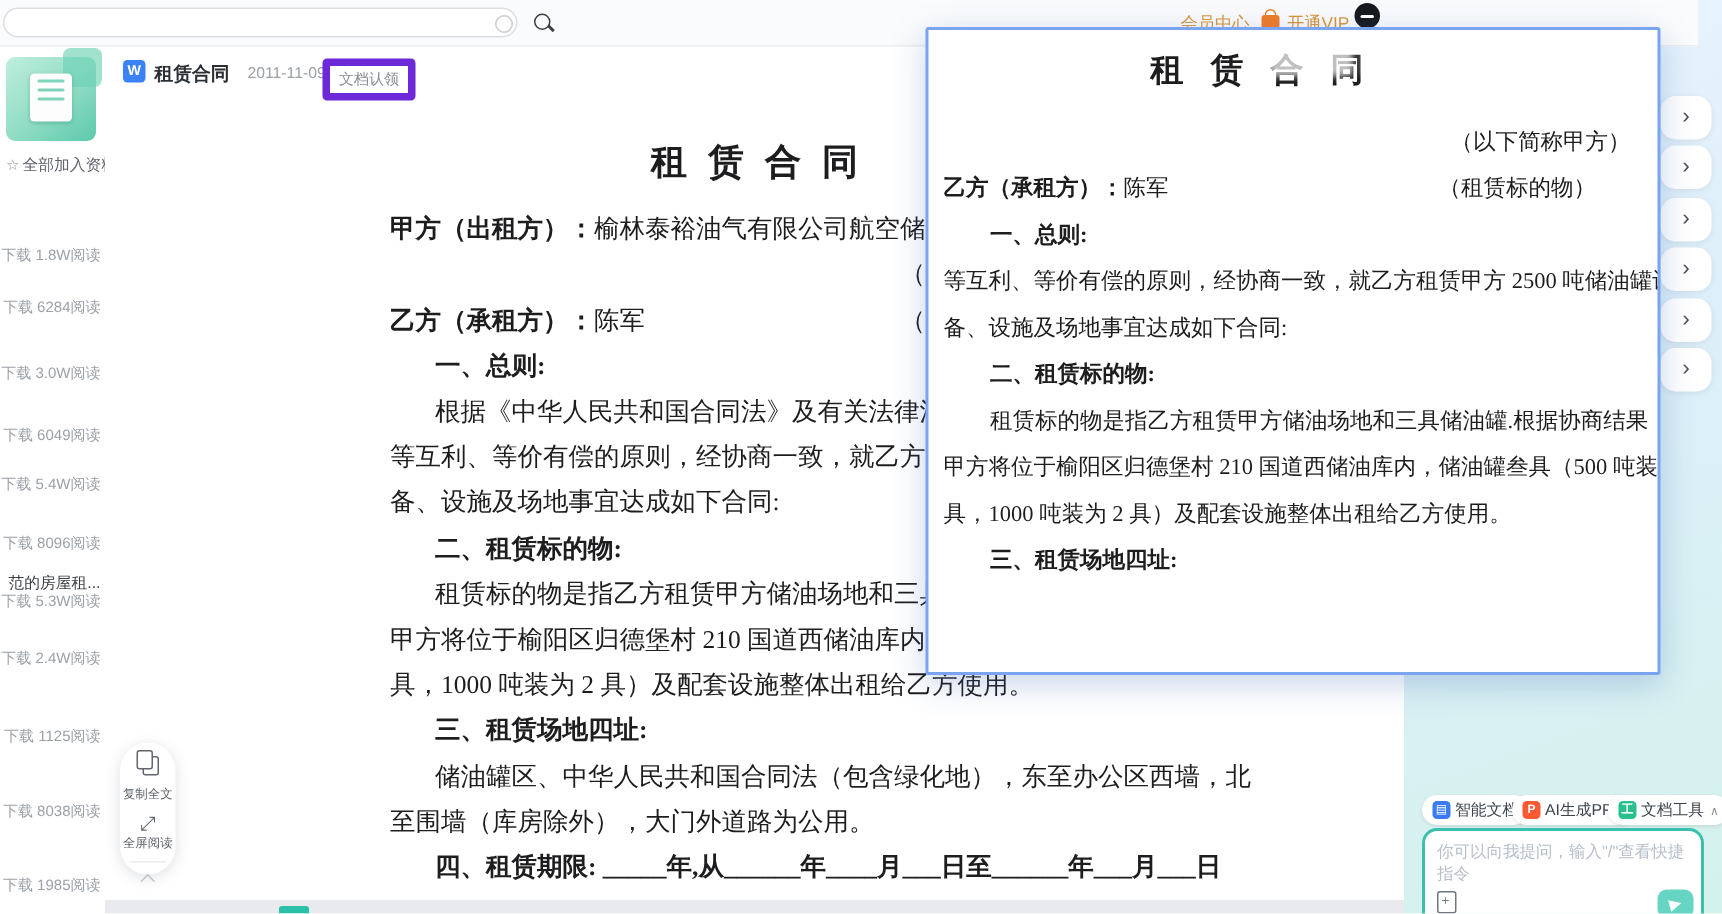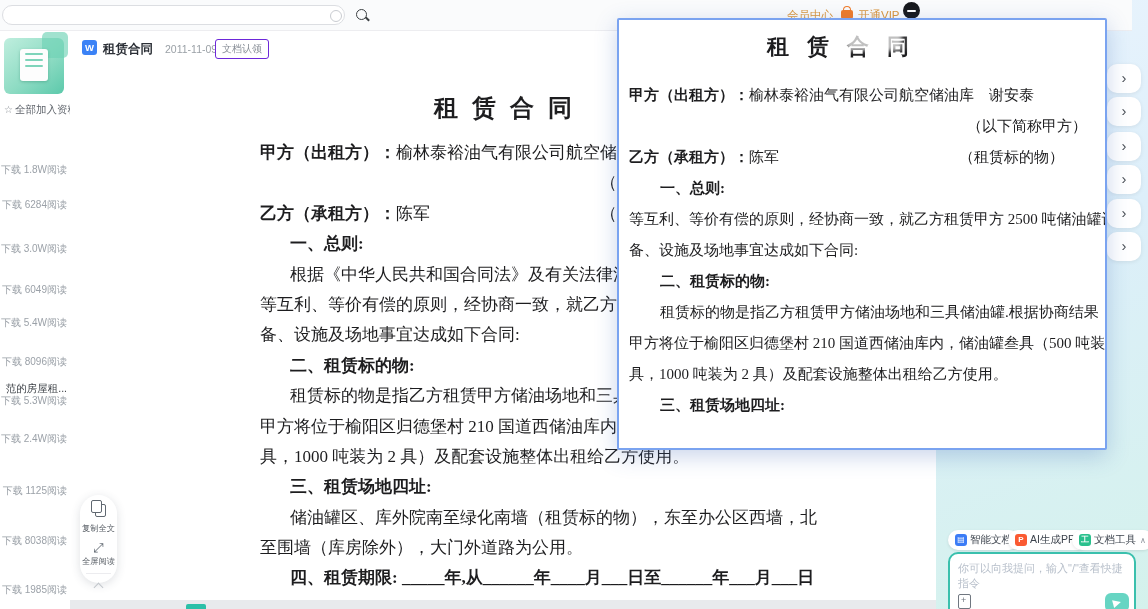--- a/index.html
+++ b/index.html
@@ -29,21 +29,21 @@
   .thumb-card i{display:block;height:2px;background:#7ed4ba;margin:4px 5px 0 5px;border-radius:1px;}
   .add-all{position:absolute;left:4px;top:73px;font-size:10.5px;color:#5f646b;white-space:nowrap;}
   .add-all .star{color:#8b9096;font-size:10px;margin-right:2px;}
   .sb-title{position:absolute;right:3px;font-size:10.5px;color:#3c4046;white-space:nowrap;}
   .sb-stats{position:absolute;right:3px;font-size:10px;color:#9ba1a8;white-space:nowrap;}
   
   .main-doc{position:absolute;left:70px;top:30px;width:866px;height:570px;background:#fff;z-index:1;}
   .w-icon{position:absolute;left:12px;top:10px;width:15px;height:15px;background:#3b82f6;border-radius:3px;color:#fff;font-size:9.5px;font-weight:bold;text-align:center;line-height:15px;}
   .dh-title{position:absolute;left:33px;top:11px;font-size:12.5px;font-weight:bold;color:#2b2f36;}
   .dh-date{position:absolute;left:95px;top:13px;font-size:10.5px;color:#9aa0a6;}
-  .dh-badge{position:absolute;left:145px;top:9px;font-size:10px;color:#878d96;border:1px solid #6d28d9;border-radius:3px;padding:2px 6px;background:#fff;}
+  .dh-badge{position:absolute;left:145px;top:9px;font-size:10px;color:#878d96;border:5px solid #6d28d9;border-radius:3px;padding:2px 6px;background:#fff;}
   .doc-serif{font-family:"Liberation Serif","DejaVu Serif",serif;color:#1d1d1f;}
   .page-title{position:absolute;left:180px;top:62px;width:520px;text-align:center;font-size:24px;font-weight:bold;letter-spacing:14px;}
   .doc-lines{position:absolute;left:190px;top:108px;width:600px;font-size:17px;}
   .doc-lines .line{position:relative;height:30.4px;line-height:30.4px;white-space:nowrap;}
   .doc-lines .ind,.doc-lines .h{padding-left:30px;}
   .doc-lines .abs{position:absolute;top:0;}
   
   .float-tools{position:absolute;left:80px;top:495px;width:37px;height:88px;background:#fff;border-radius:19px;box-shadow:0 2px 10px rgba(50,60,80,.16);z-index:30;text-align:center;}
   .ft-label{font-size:9px;color:#595f66;display:block;transform:scale(.92);}
   .ic-copy{display:inline-block;width:9px;height:11px;border:1.2px solid #5f6770;border-radius:2px;background:#fff;position:relative;margin:9px 0 1px 3px;}
@@ -137,21 +137,21 @@
       <div class="line"><b>乙方（承租方）：</b><span>陈军</span><span class="abs" style="left: 340px;">（</span></div>
       <div class="line h"><b>一、总则:</b></div>
       <div class="line ind"><span>根据《中华人民共和国合同法》及有关法律法规</span></div>
       <div class="line"><span>等互利、等价有偿的原则，经协商一致，就乙方租赁甲</span></div>
       <div class="line"><span>备、设施及场地事宜达成如下合同:</span></div>
       <div class="line h"><b>二、租赁标的物:</b></div>
       <div class="line ind"><span>租赁标的物是指乙方租赁甲方储油场地和三具储</span></div>
       <div class="line"><span>甲方将位于榆阳区归德堡村 210 国道西储油库内，储油</span></div>
       <div class="line"><span>具，1000 吨装为 2 具）及配套设施整体出租给乙方使用。</span></div>
       <div class="line h"><b>三、租赁场地四址:</b></div>
-      <div class="line ind"><span>储油罐区、库外院南至绿化南墙（租赁标的物），东至办公区西墙，北</span></div>
+      <div class="line ind"><span>储油罐区、中华人民共和国合同法（包含绿化地），东至办公区西墙，北</span></div>
       <div class="line"><span>至围墙（库房除外），大门外道路为公用。</span></div>
       <div class="line h"><b>四、租赁期限: _____年,从______年____月___日至______年___月___日</b></div>
     </div>
 </div>
 
 <div class="float-tools">
   <div>
     <span class="ic-copy"></span>
     <span class="ft-label">复制全文</span>
   </div>
@@ -162,21 +162,20 @@
   <div class="ft-div"></div>
   <span class="chev-up"></span>
 </div>
 
 <div class="page-gap"></div>
 <div class="teal-tab"></div>
 
 <div class="overlay">
   <div class="ov-title doc-serif">租赁合同</div>
   <div class="ov-lines doc-serif">
-      <div class="line"><b>甲方（出租方）：</b><span>榆林泰裕油气有限公司航空储油库　谢安泰</span></div>
       <div class="line">
         <span class="abs" style="left: 338px;">（以下简称甲方）</span>
       </div>
       <div class="line"><b>乙方（承租方）：</b><span>陈军</span><span class="abs" style="left: 330px;">（租赁标的物）</span></div>
       <div class="line h"><b>一、总则:</b></div>
       <div class="line"><span>等互利、等价有偿的原则，经协商一致，就乙方租赁甲方 2500 吨储油罐设</span></div>
       <div class="line"><span>备、设施及场地事宜达成如下合同:</span></div>
       <div class="line h"><b>二、租赁标的物:</b></div>
       <div class="line ind"><span>租赁标的物是指乙方租赁甲方储油场地和三具储油罐.根据协商结果，</span></div>
       <div class="line"><span>甲方将位于榆阳区归德堡村 210 国道西储油库内，储油罐叁具（500 吨装 1</span></div>

